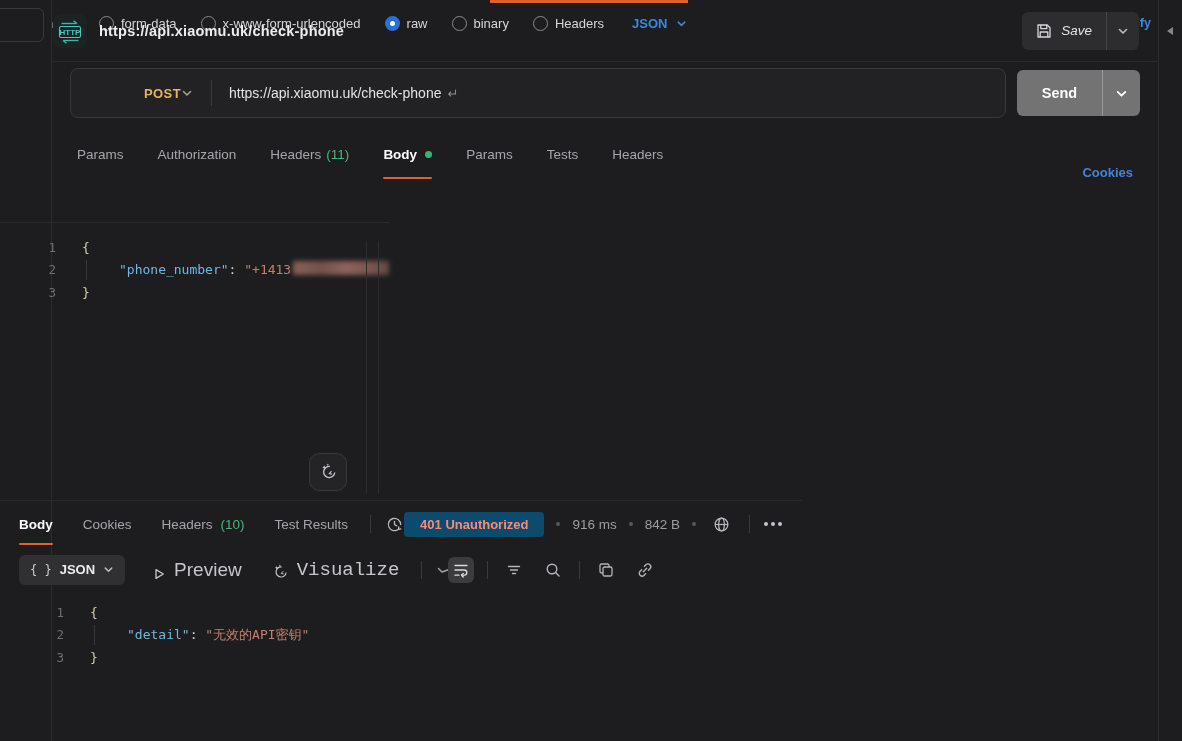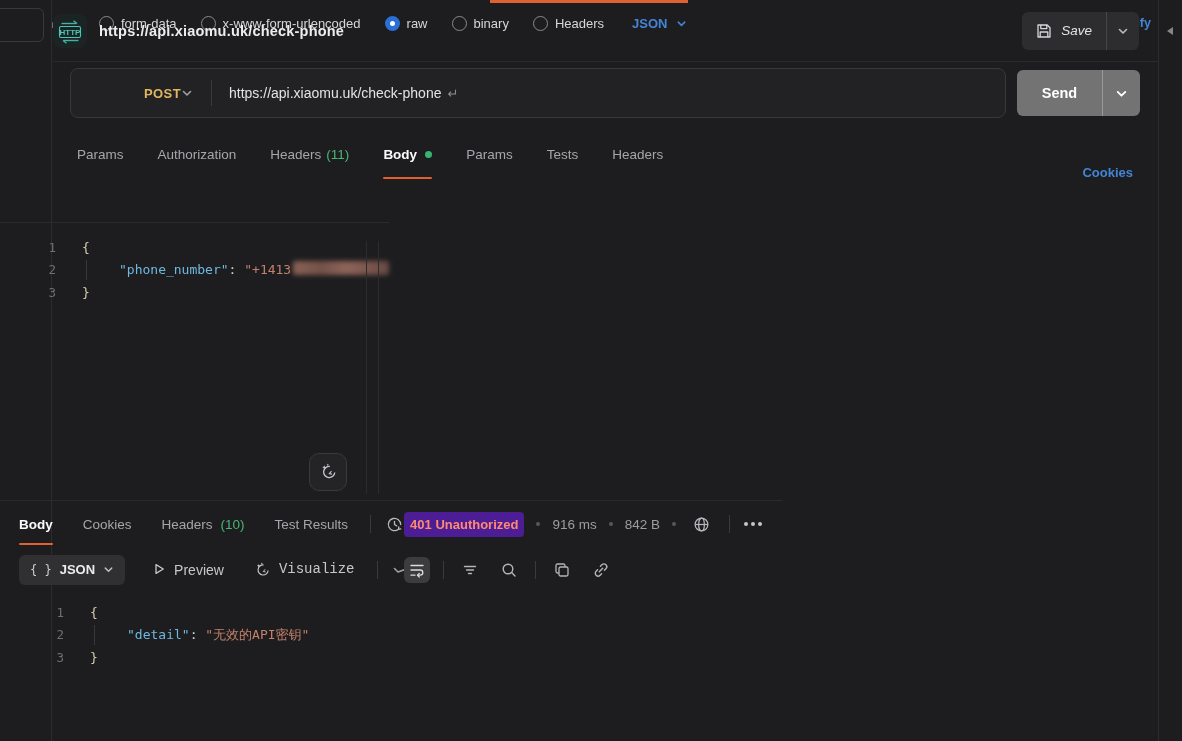--- a/index.html
+++ b/index.html
@@ -87,32 +87,32 @@
   
   .resp-header { top:500px; height:47px; display:flex; align-items:center; border-top:1px solid #2a2a2d; position:absolute; }
   .rtab { position:relative; height:100%; display:flex; align-items:center; margin-left:30px; font-size:13.5px; color:#a6a6aa; cursor:pointer; white-space:nowrap; }
   .rtab:first-child { margin-left:19px; }
   .rtab.active { color:#fbfbfc; font-weight:600; }
   .rtab .underline { position:absolute; left:0; right:0; bottom:2px; height:2px; background:#e0612f; border-radius:1px; }
   .rtab .count { color:#49b675; margin-left:8px; }
   .hdr-vdiv { width:1px; height:18px; background:#3a3a3d; margin-left:22px; }
   .history-btn { margin-left:14px; display:flex; align-items:center; cursor:pointer; }
   .status-cluster { margin-left:auto; margin-right:18px; display:flex; align-items:center; gap:12px; }
-  .status-badge { background:#4c1d95; color:#ff8a73; font-size:13px; font-weight:600; padding:5px 6px; border-radius:4px; white-space:nowrap; }
+  .status-badge { background:#0c4a6e; color:#ff8a73; font-size:13px; font-weight:600; padding:5px 16px; border-radius:4px; white-space:nowrap; }
   .sep-dot { width:4px; height:4px; border-radius:50%; background:#58585c; }
   .meta { color:#9d9da1; font-size:13.5px; white-space:nowrap; }
   .more-icon { display:flex; gap:3px; align-items:center; cursor:pointer; padding:2px; }
   .more-icon i { width:4px; height:4px; border-radius:50%; background:#c6c6ca; }
 
   
   .resp-toolbar { top:547px; height:45px; display:flex; align-items:center; position:absolute; }
   .fmt-pill { margin-left:19px; height:30px; display:flex; align-items:center; gap:8px; background:#303033; border-radius:6px; padding:0 11px; cursor:pointer; }
   .braces { font-family:"DejaVu Sans Mono", monospace; font-size:12px; color:#cfcfd3; }
   .fmt-label { font-size:13px; font-weight:600; color:#ececee; }
-  .tool-btn { display:flex; align-items:flex-start; gap:8px; font-size:14px; color:#c7c7cb; cursor:pointer; }
+  .tool-btn { display:flex; align-items:flex-end; gap:8px; font-size:19px; color:#c7c7cb; cursor:pointer; }
   .preview-btn { margin-left:27px; }
   .visualize-btn { margin-left:29px;font-family:Liberation Mono, monospace; }
   .tb-vdiv { width:1px; height:18px; background:#3a3a3d; margin-left:22px; }
   .tb-chev { margin-left:14px; cursor:pointer; display:flex; }
   .right-tools { margin-left:auto; margin-right:22px; display:flex; align-items:center; gap:13px; }
   .icon-btn { display:flex; align-items:center; justify-content:center; cursor:pointer; padding:4px; border-radius:6px; color:#b5b5b9; }
   .icon-btn.active { background:#3c3c3f; color:#dcdcde; }
   svg { display:block; }
 </style>
 </head>

